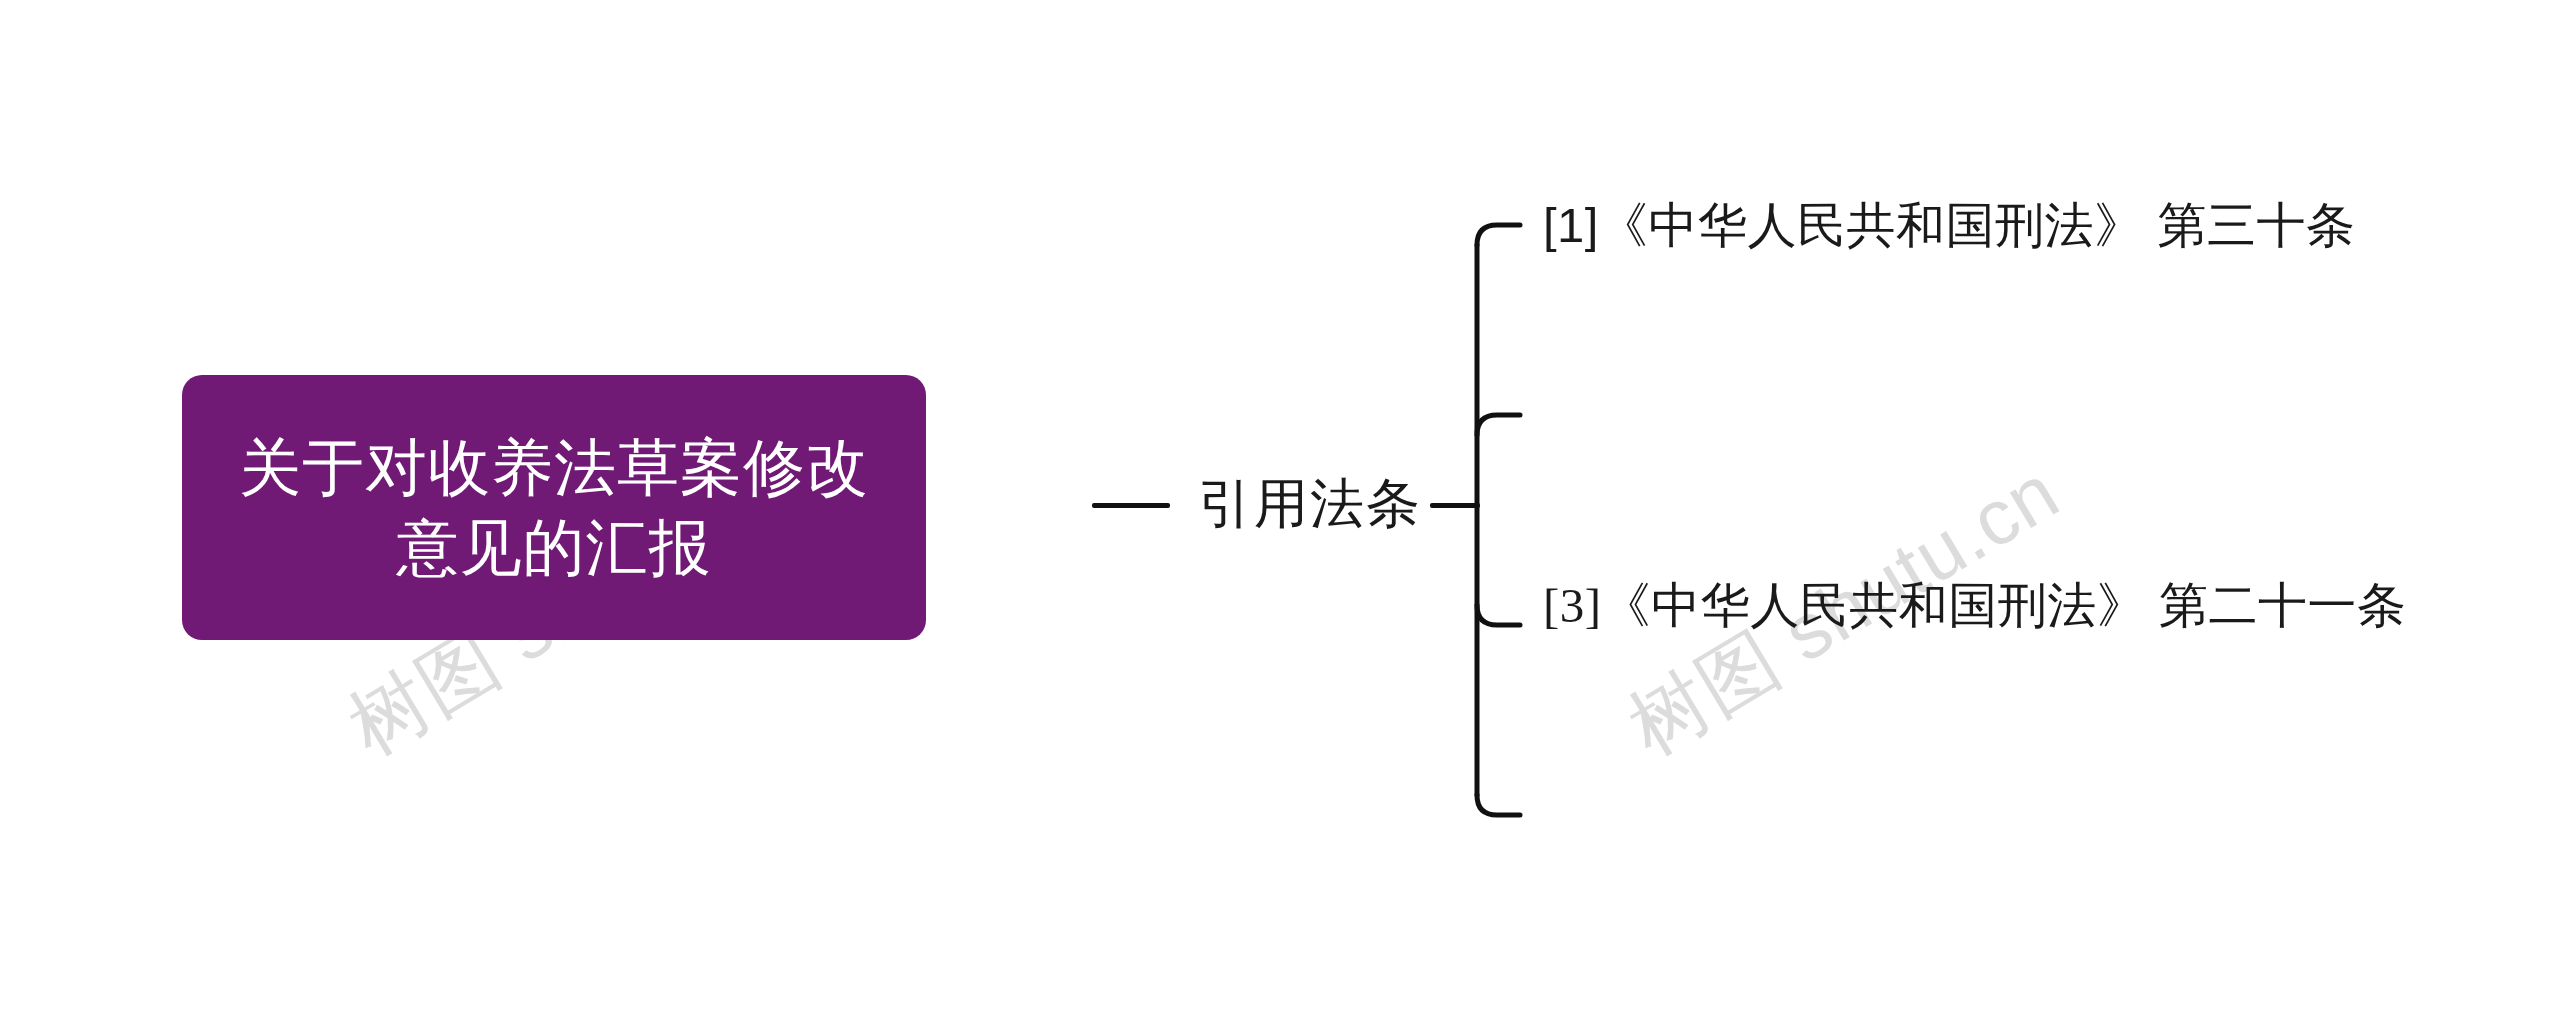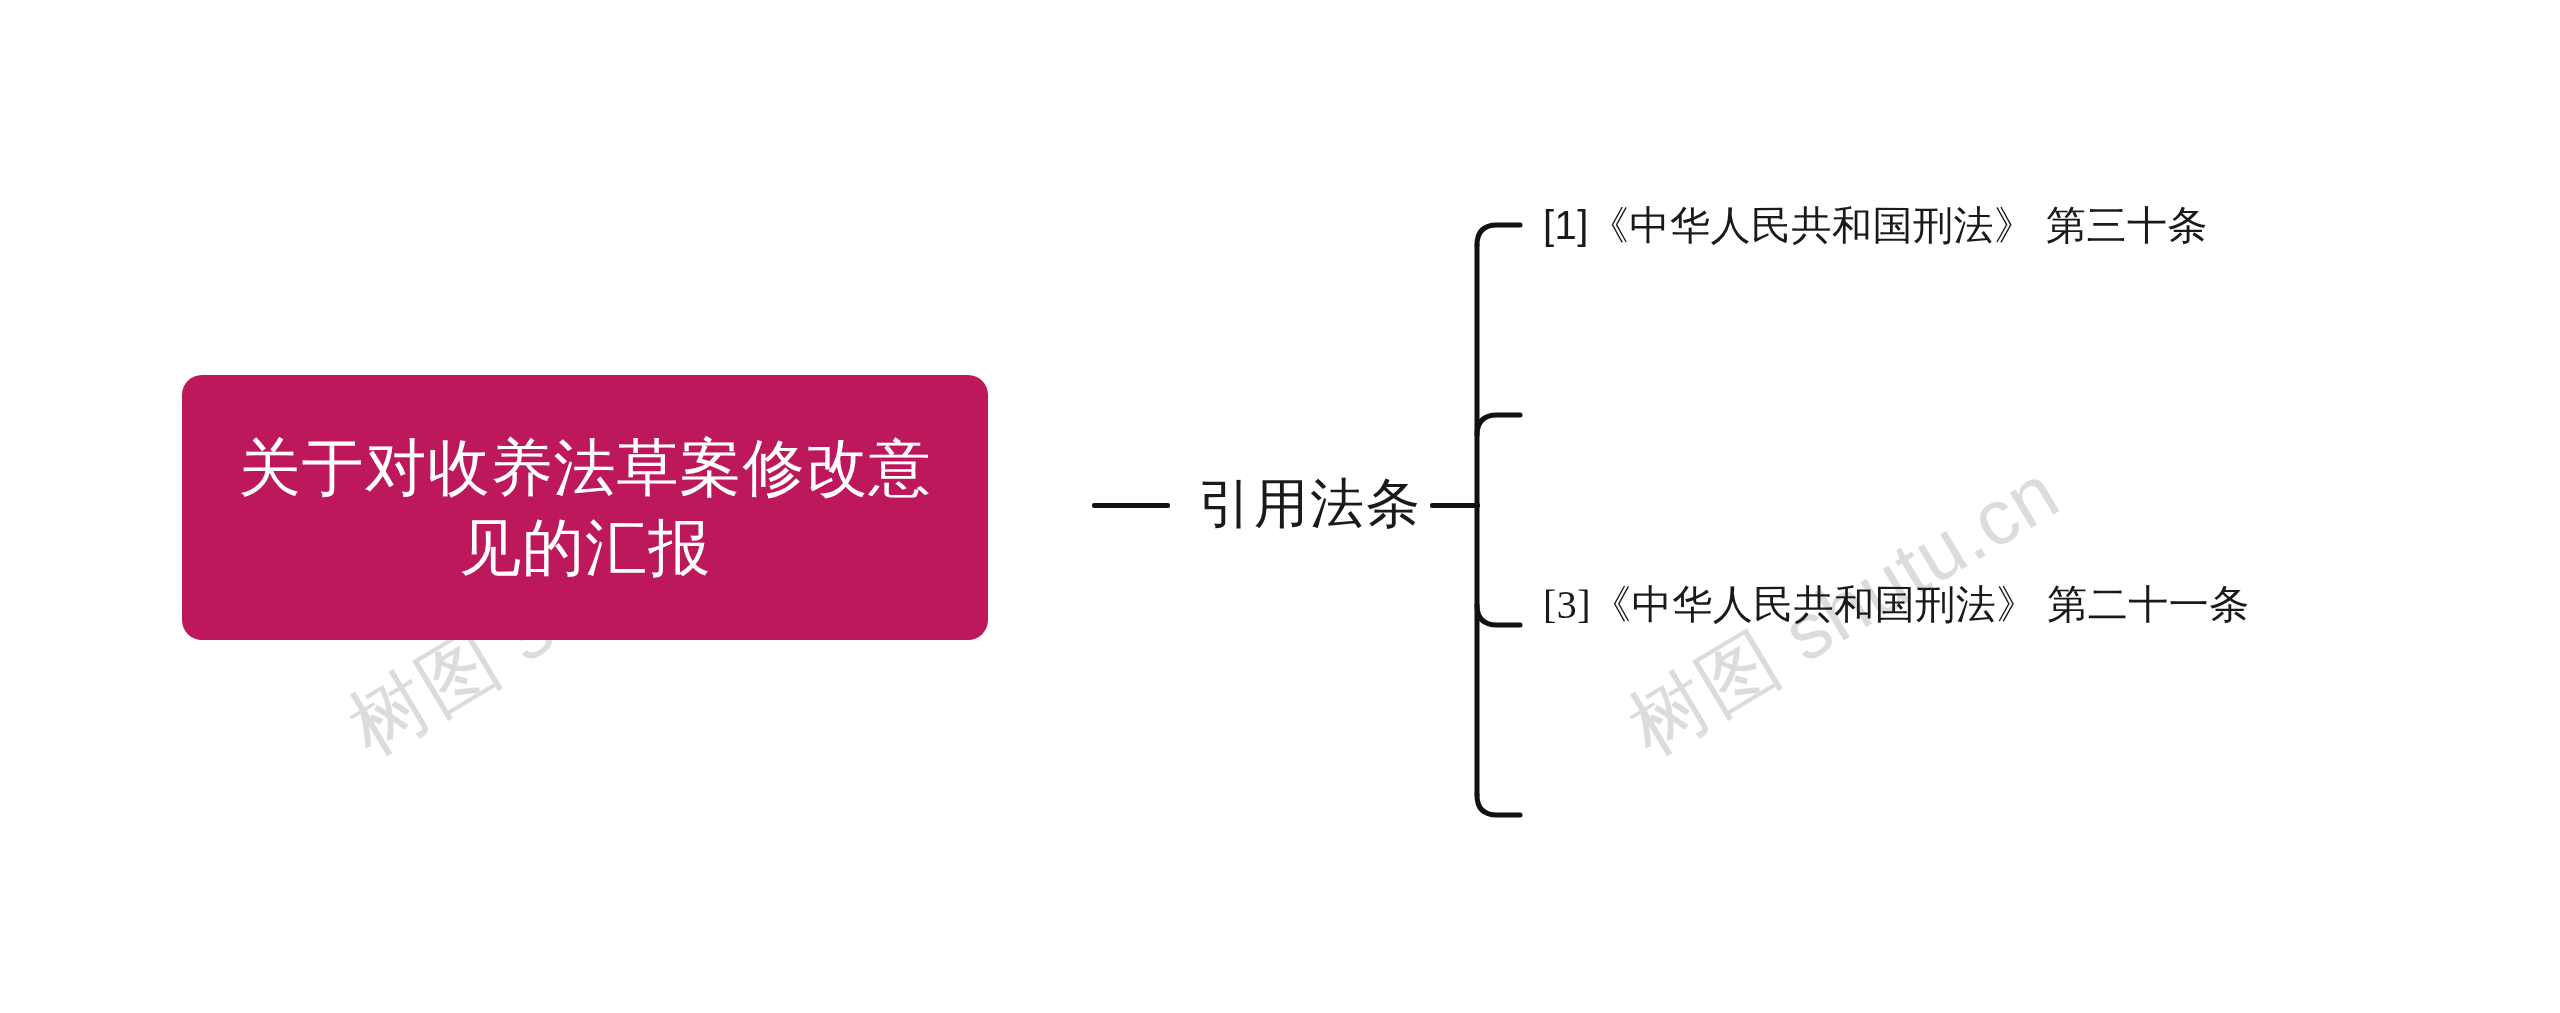--- a/index.html
+++ b/index.html
@@ -31,23 +31,23 @@
     letter-spacing: 1px;
   }
   .watermark.wm-left  { left: 330px;  top: 690px; }
   .watermark.wm-right { left: 1610px; top: 690px; }
 
   
   #root-node {
     position: absolute;
     left: 182px;
     top: 375px;
-    width: 806px;
+    width: 744px;
     height: 265px;
-    background: #be185d;
+    background: #701a75;
     border-radius: 20px;
     display: flex;
     align-items: center;
     justify-content: center;
     box-sizing: border-box;
     padding: 0 40px;
   }
   #root-node-label {
     color: #ffffff;
     font-size: 62px;
@@ -111,21 +111,21 @@
   
   .leaf-row {
     position: absolute;
     left: 1543px;
     height: 60px;
     display: flex;
     align-items: center;
     white-space: nowrap;
   }
   .leaf-label {
-    font-size: 40px;
+    font-size: 49px;
     color: #1a1a1a;
     letter-spacing: 0.5px;
     line-height: 1;
   }
   #leaf-row-0 { top: 195px; }
   #leaf-row-1 { top: 385px; }
   #leaf-row-2 { top: 575px; font-family: Liberation Serif, serif; }
   #leaf-row-3 { top: 765px; }
 </style>
 </head>

